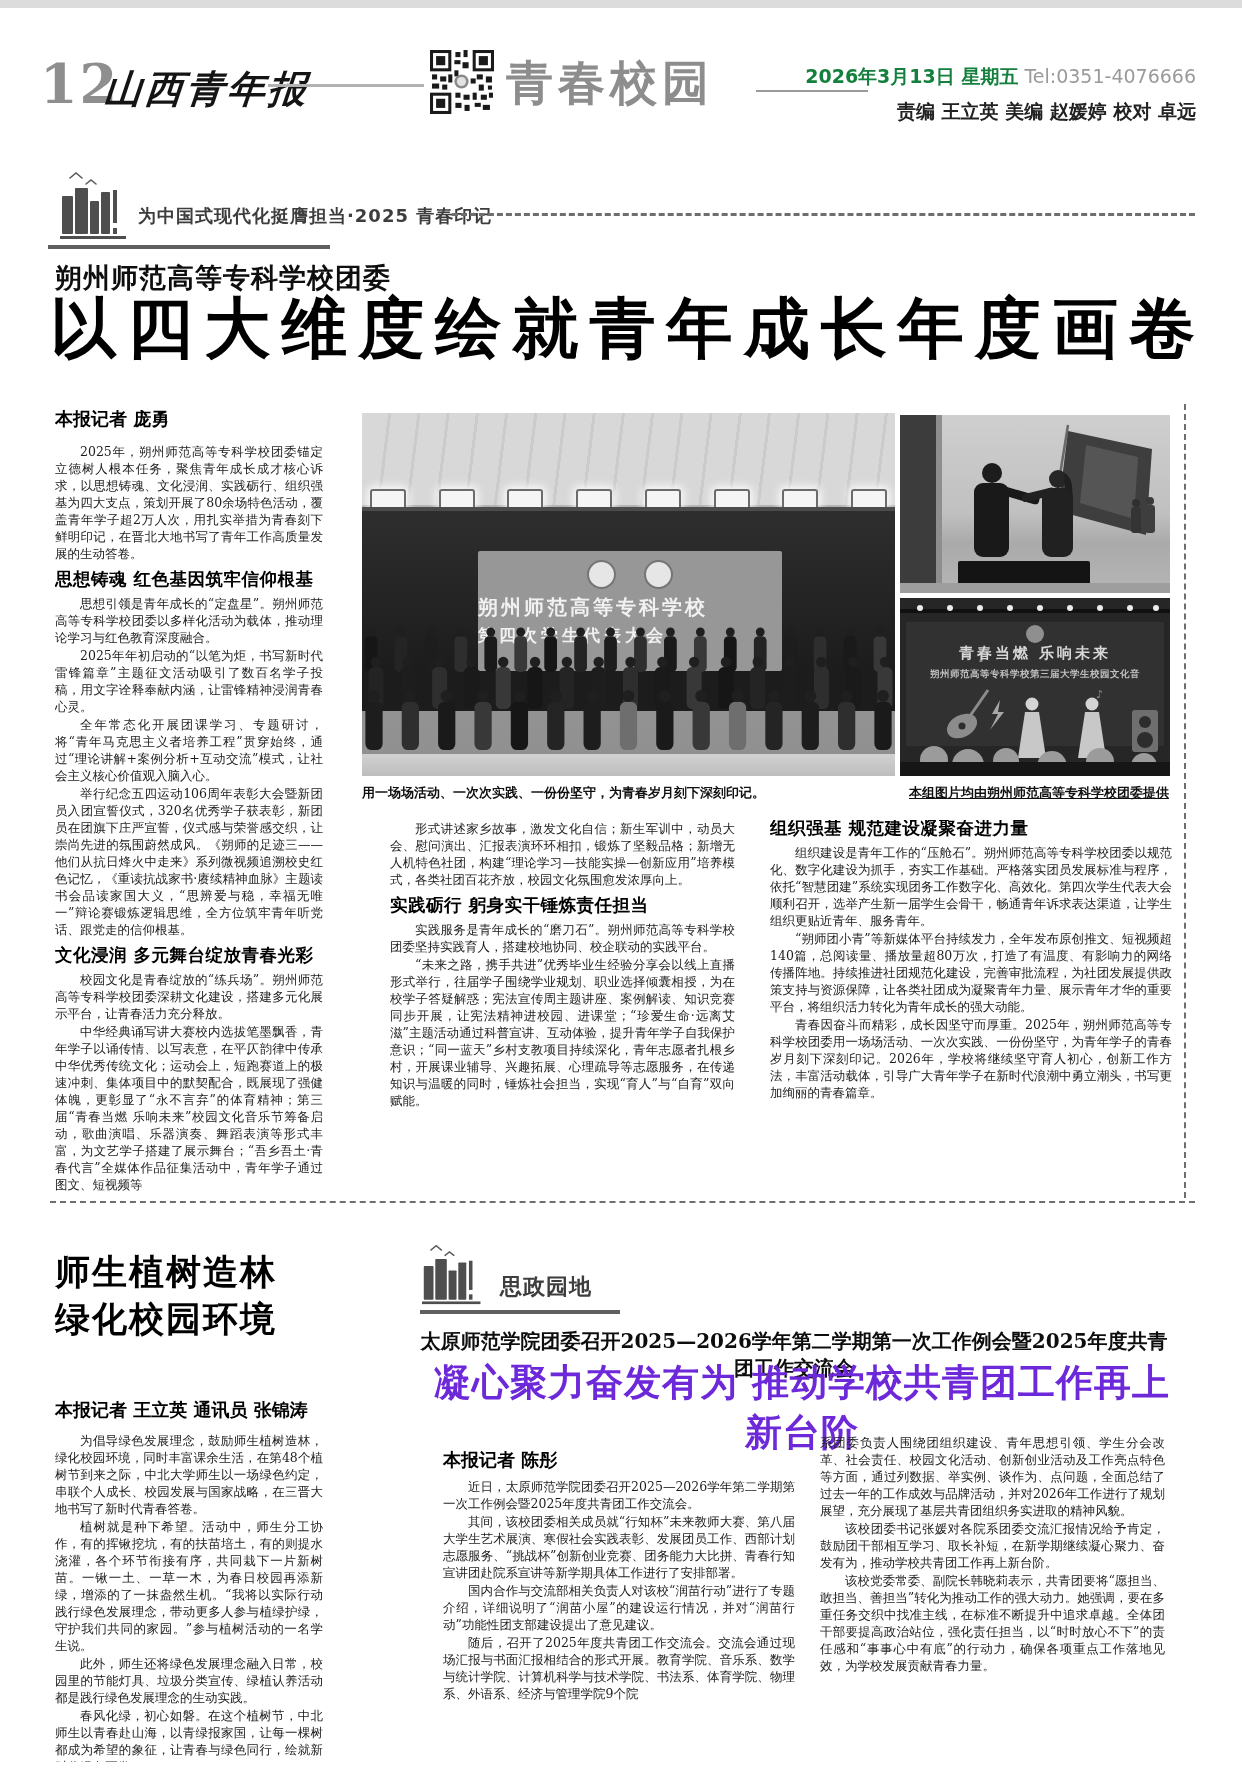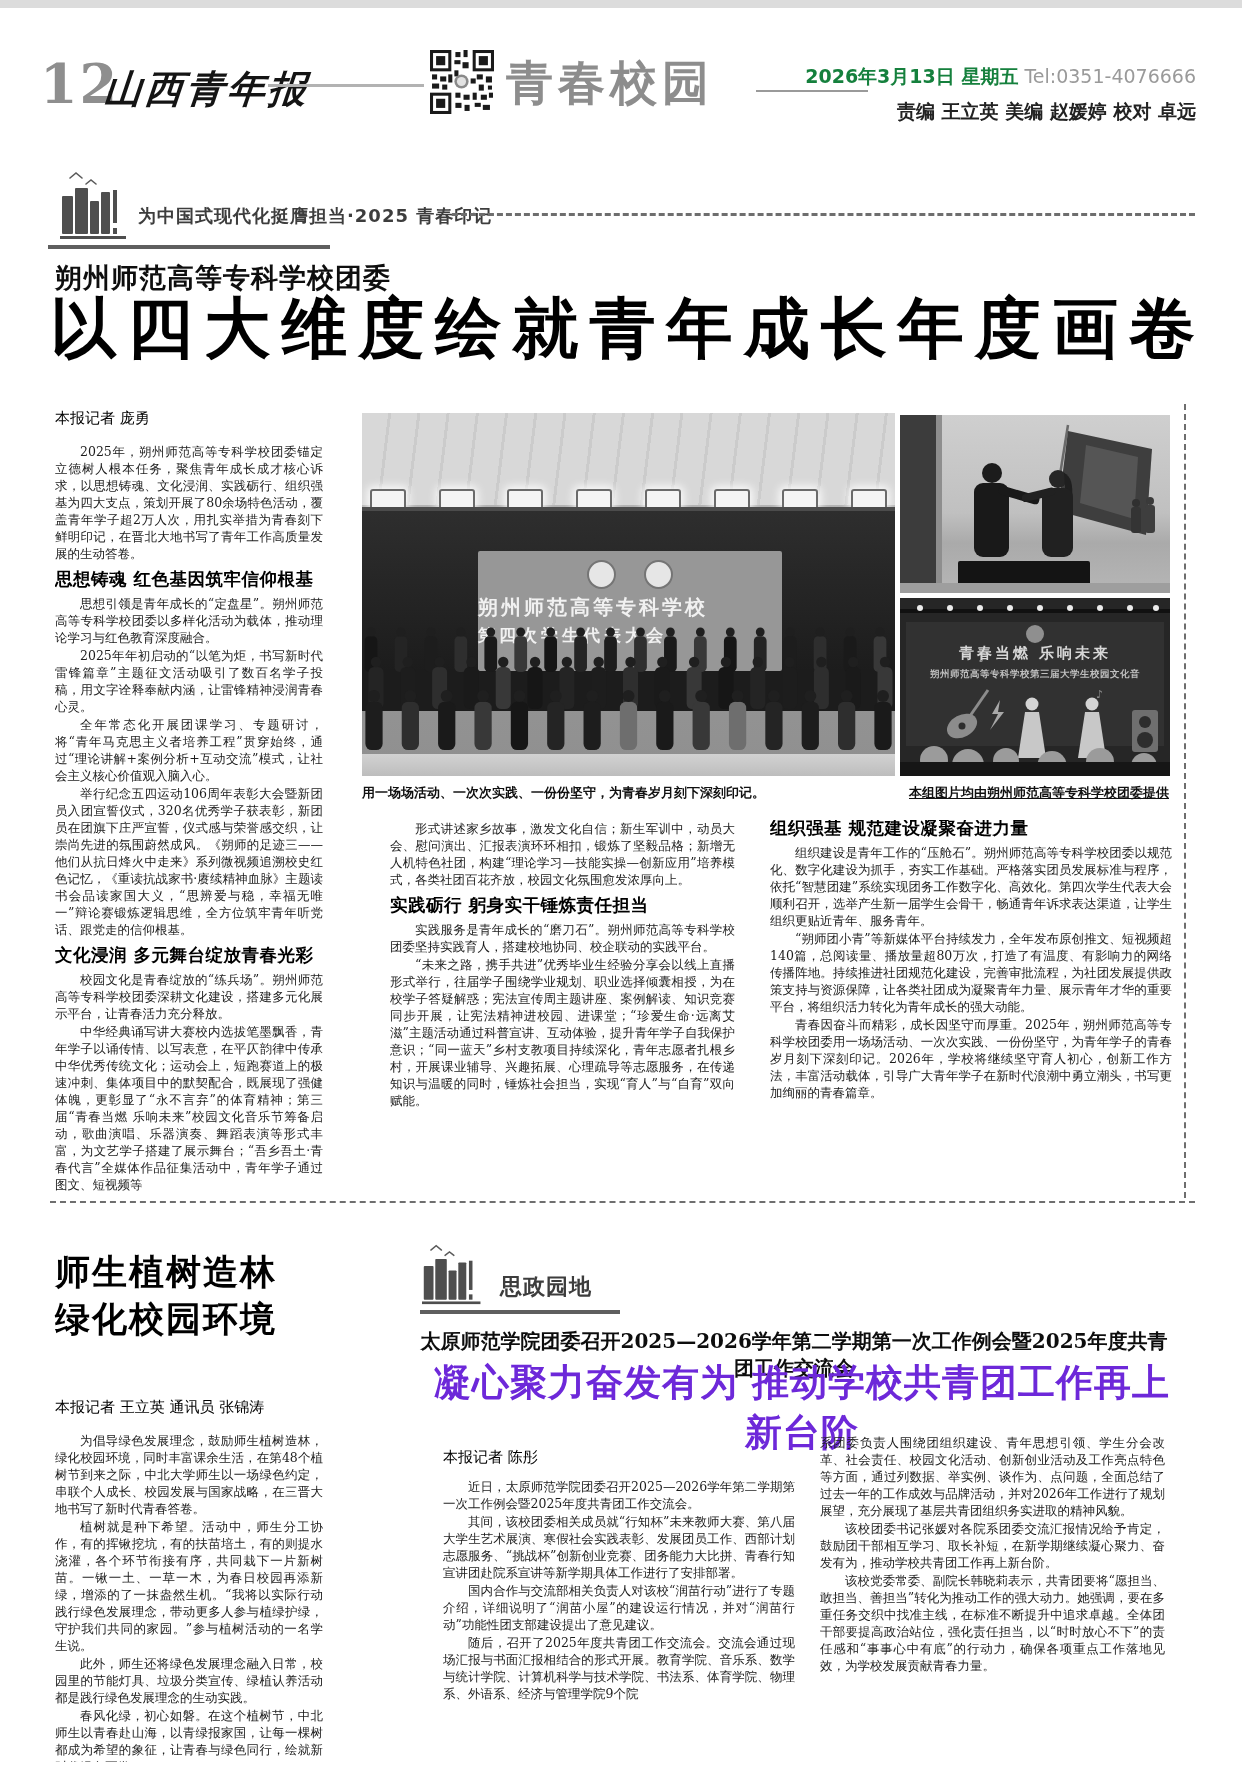--- a/index.html
+++ b/index.html
@@ -25,21 +25,21 @@
   .banner-label{font-weight:800;color:#3d3d3d;font-size:18px;letter-spacing:1px;}
   .banner-underline{height:4px;background:#5f5f5f;}
   .banner-dots{border-top:3px dashed #6e6e6e;}
 
   
   .kicker-main{left:55px;top:252px;font-size:27px;font-weight:800;color:#0e0e0e;letter-spacing:1px;}
   .headline-main{left:50px;top:286px;width:1145px;font-size:66px;font-weight:900;color:#000;
                  text-align:justify;text-align-last:justify;line-height:1.05;}
 
   
-  .byline{font-size:15px;font-weight:400;color:#000;}
+  .byline{font-size:18px;font-weight:700;color:#000;}
   .colbox{position:absolute;overflow:hidden;font-size:12.5px;line-height:17px;text-align:justify;color:#1c1c1c;}
   .colbox p{margin:0 0 1px;text-indent:2em;}
   .sec-head{font-size:17.5px;font-weight:800;color:#000;margin:9px 0 7px;text-indent:0;letter-spacing:.5px;
             font-family:"DejaVu Sans","Liberation Sans",sans-serif;}
 
   
   .photo{position:absolute;overflow:hidden;background:#b5b5b5;}
   .photo-main{left:362px;top:405px;width:533px;height:363px;
               background:linear-gradient(180deg,#d9d9d9 0%,#c6c6c6 20%,#9c9c9c 32%,#8f8f8f 100%);}
   .pm-ceiling{position:absolute;left:0;top:0;right:0;height:92px;

